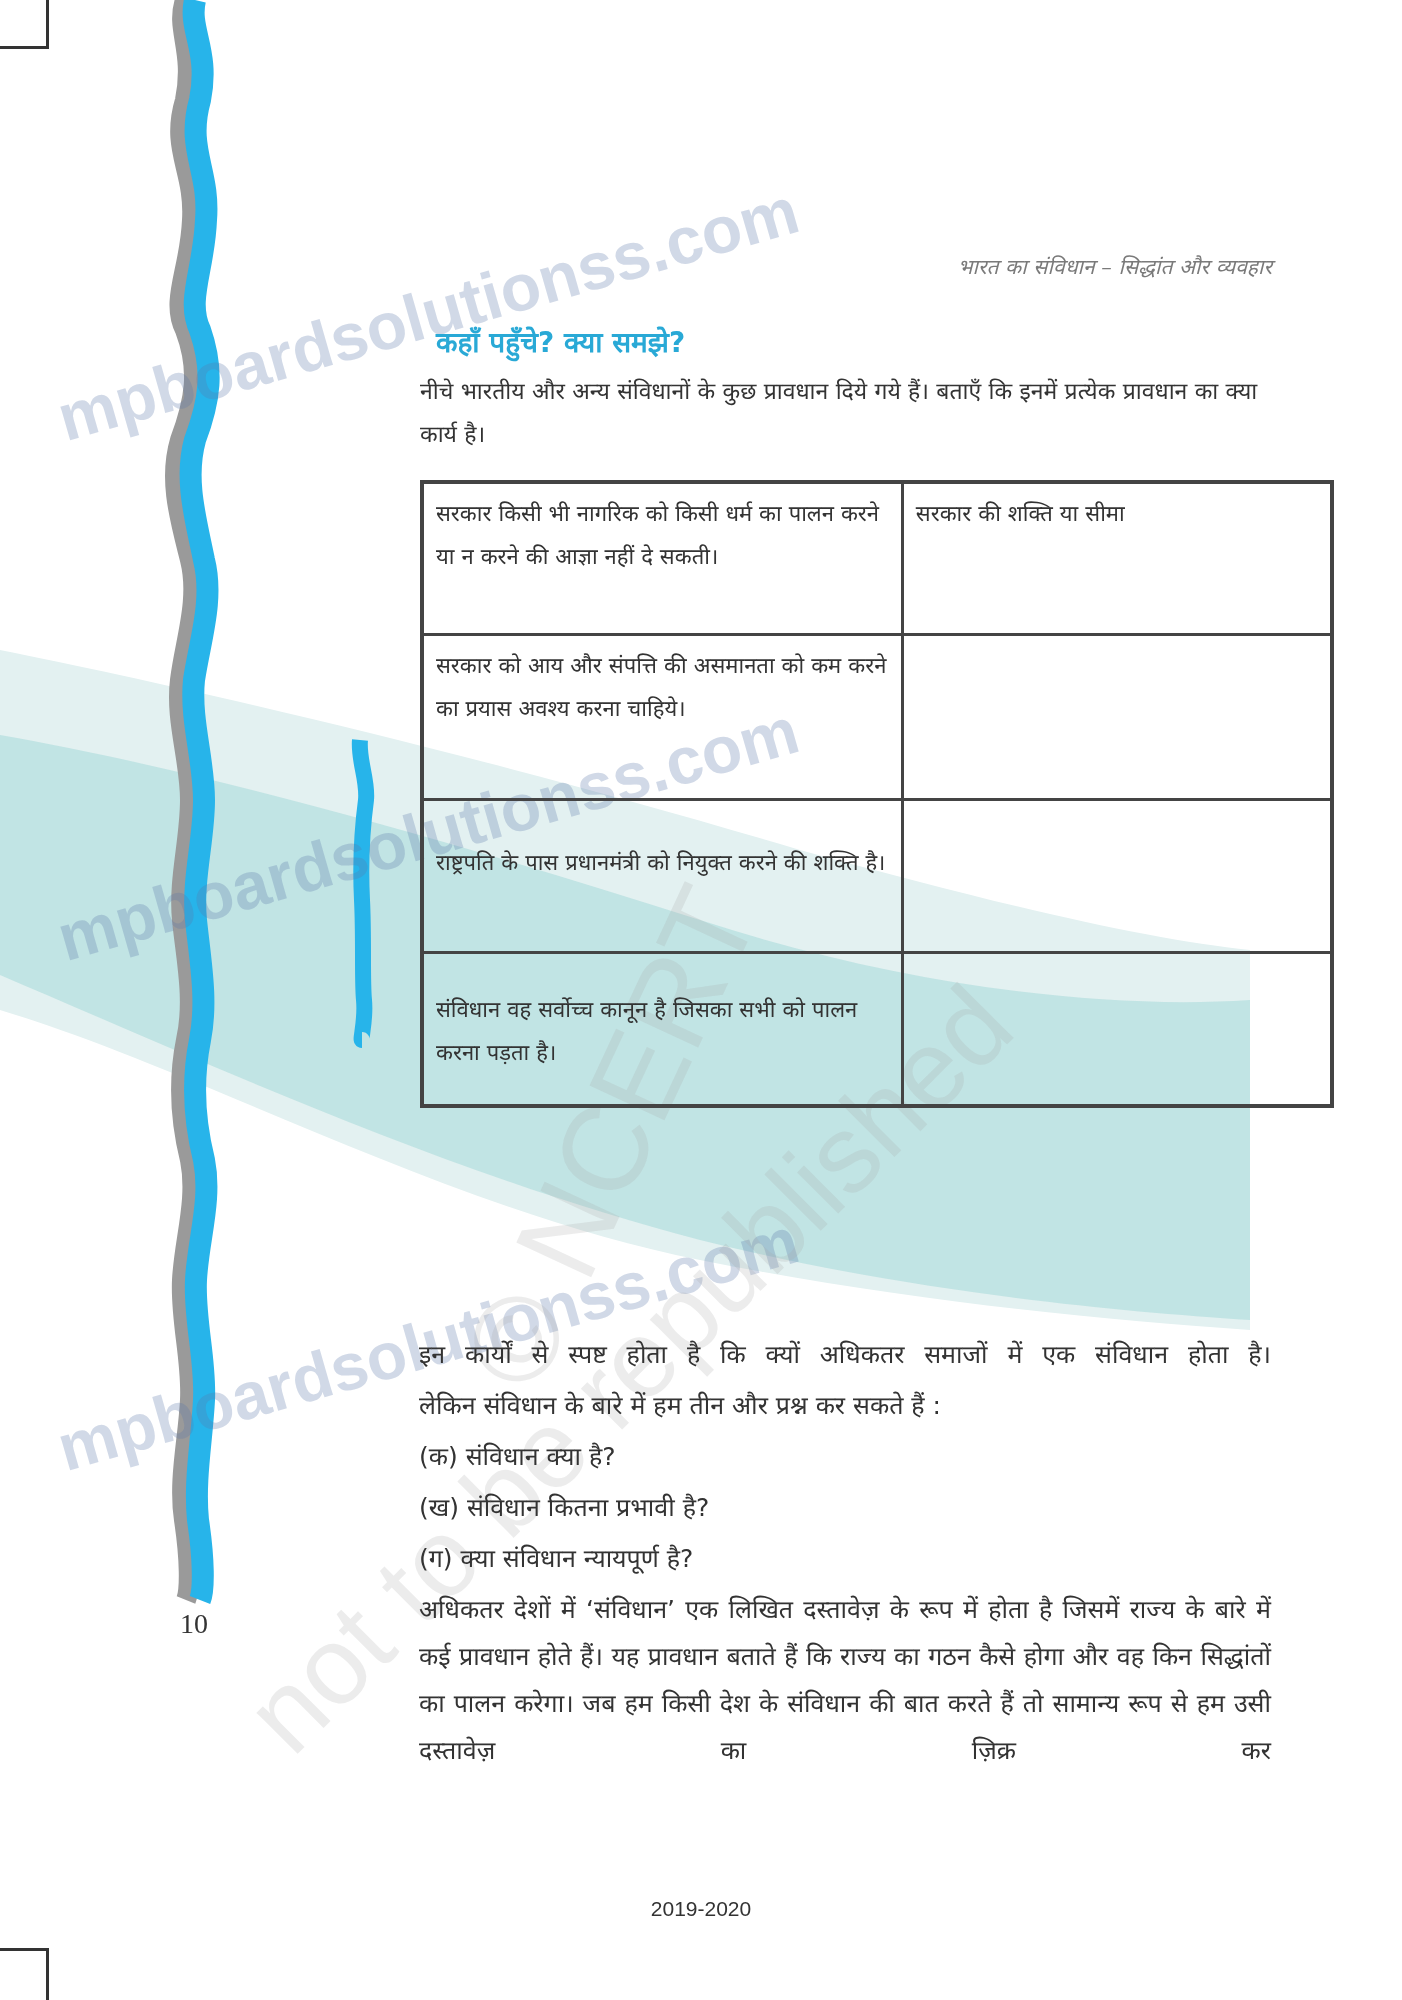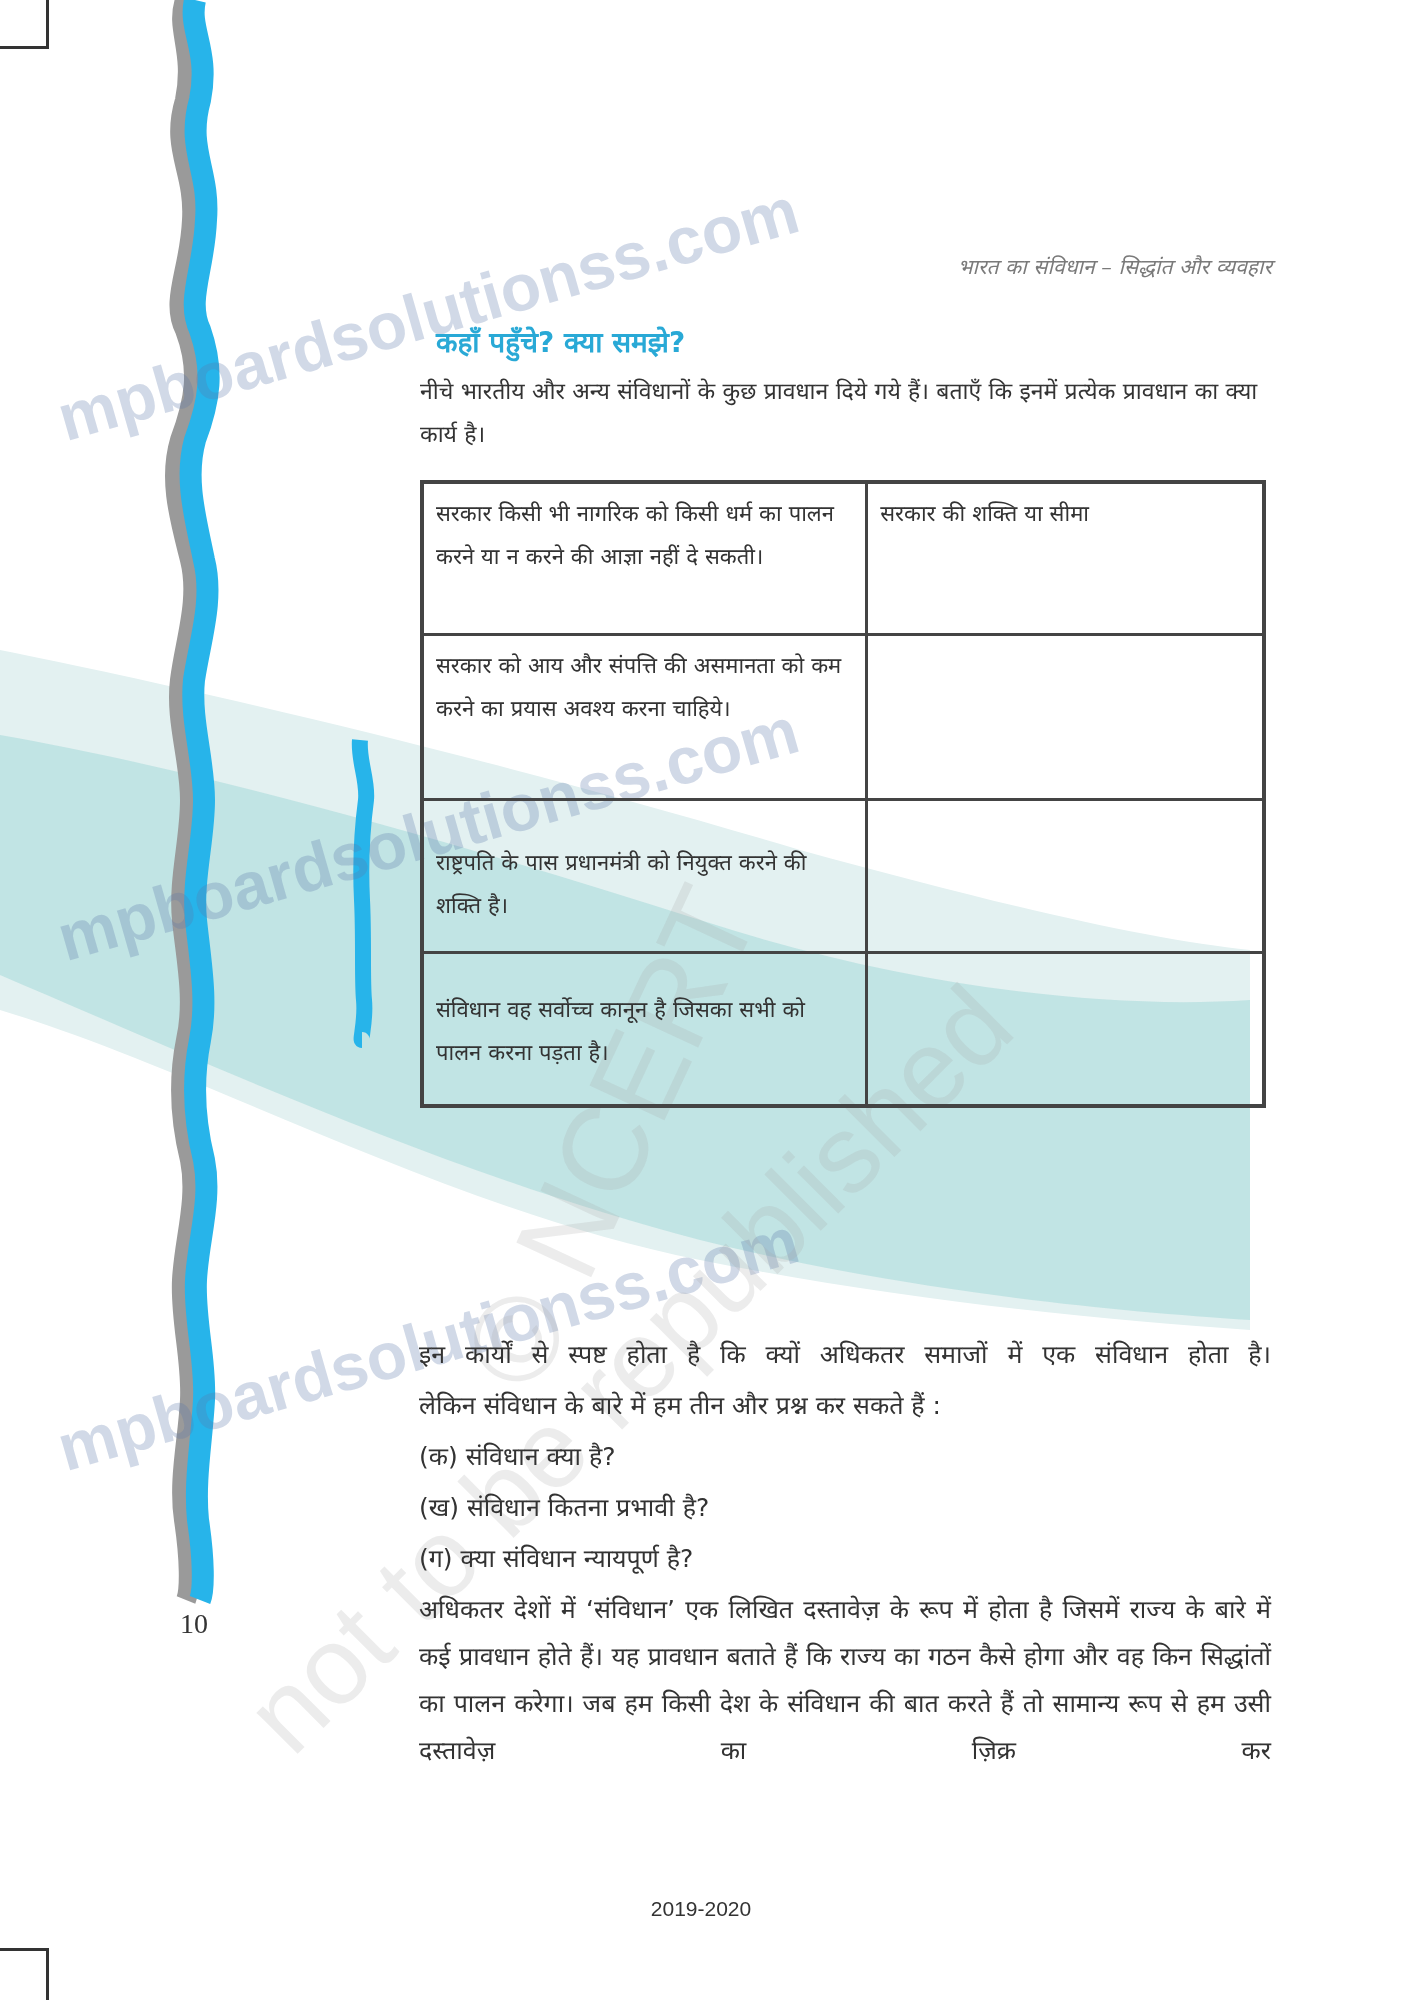--- a/index.html
+++ b/index.html
@@ -22,21 +22,21 @@
     .section-title {
       position: absolute; left: 436px; top: 322px;
       font-size: 28px; font-weight: bold; color: #29a9d6;
     }
     .intro {
       position: absolute; left: 420px; top: 370px; width: 852px;
       font-size: 23px; line-height: 43px; color: #333;
     }
 
     .prov-table {
-      position: absolute; left: 420px; top: 480px; width: 846px;
+      position: absolute; left: 420px; top: 480px; width: 914px;
       border-collapse: collapse; border: 4px solid #444;
     }
     .prov-table td {
       border: 3px solid #444; vertical-align: top;
       font-size: 22px; line-height: 43px; color: #333;
       padding: 8px 12px;
     }
     .prov-table td.col-a { width: 428px; }
     .prov-table td.col-b { width: 380px; text-align: left; }
     .r1 td { height: 133px; }

